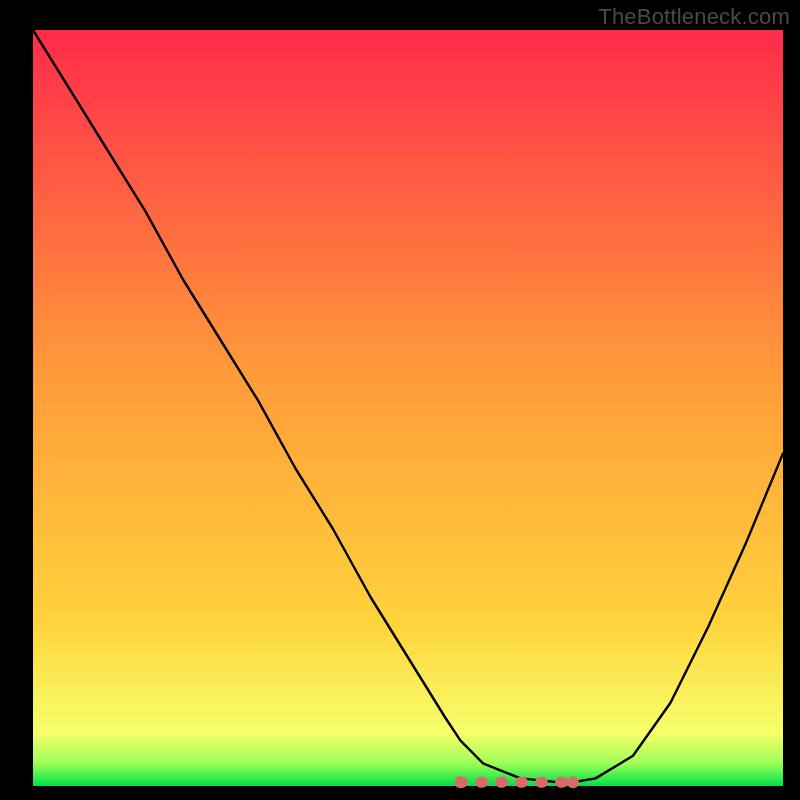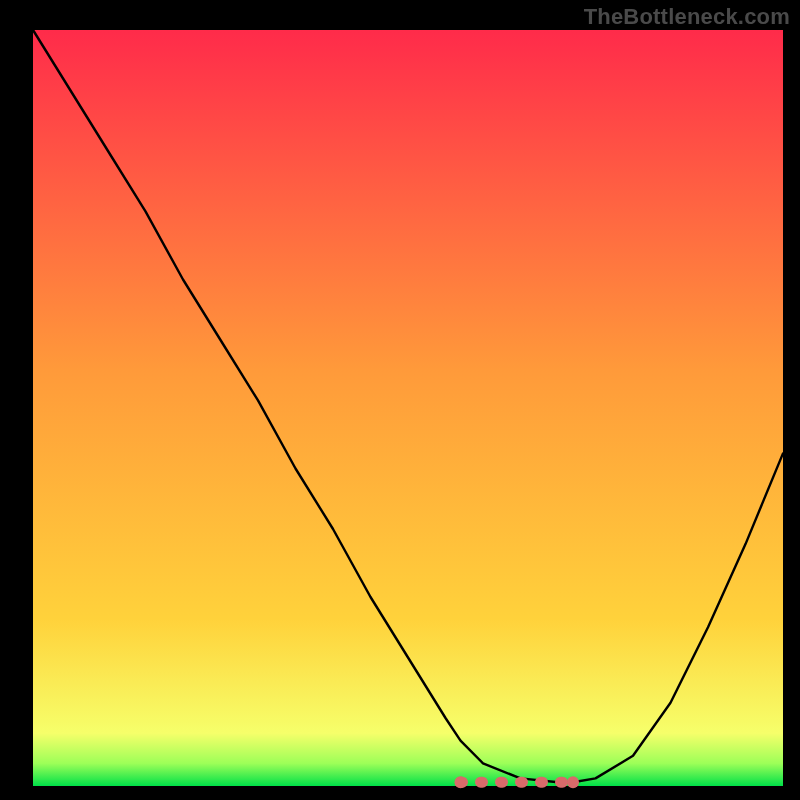--- a/index.html
+++ b/index.html
@@ -16,21 +16,21 @@
     width: 800px;
     height: 800px;
     background: #000;
   }
   .watermark {
     position: absolute;
     top: 4px;
     right: 10px;
     color: #4a4a4a;
     font-size: 22px;
-    font-weight: bold;
+    font-weight: normal;
     letter-spacing: 0.2px;
     z-index: 5;
     margin-left: 36px;
   }
   svg {
     position: absolute;
     left: 0;
     top: 0;
   }
 </style>

